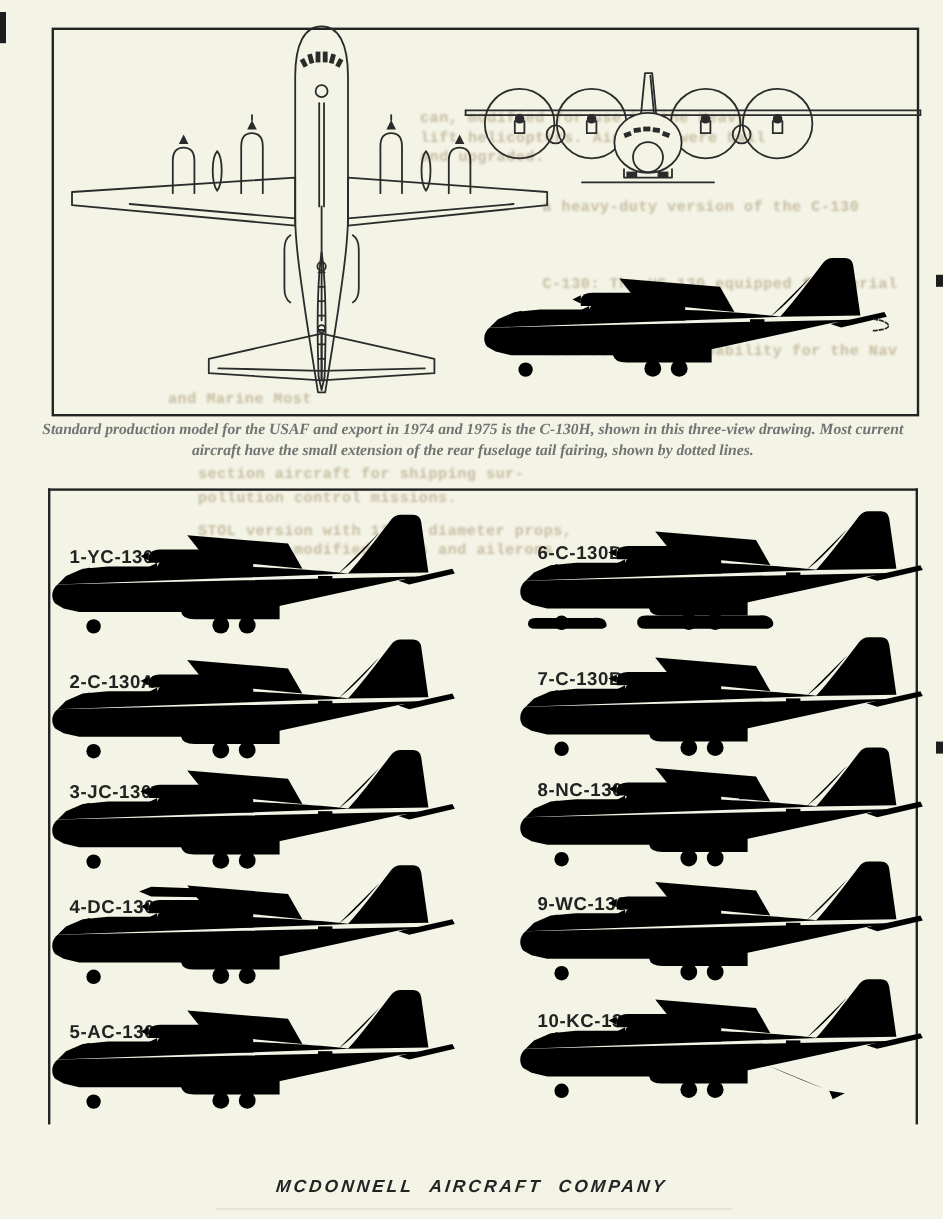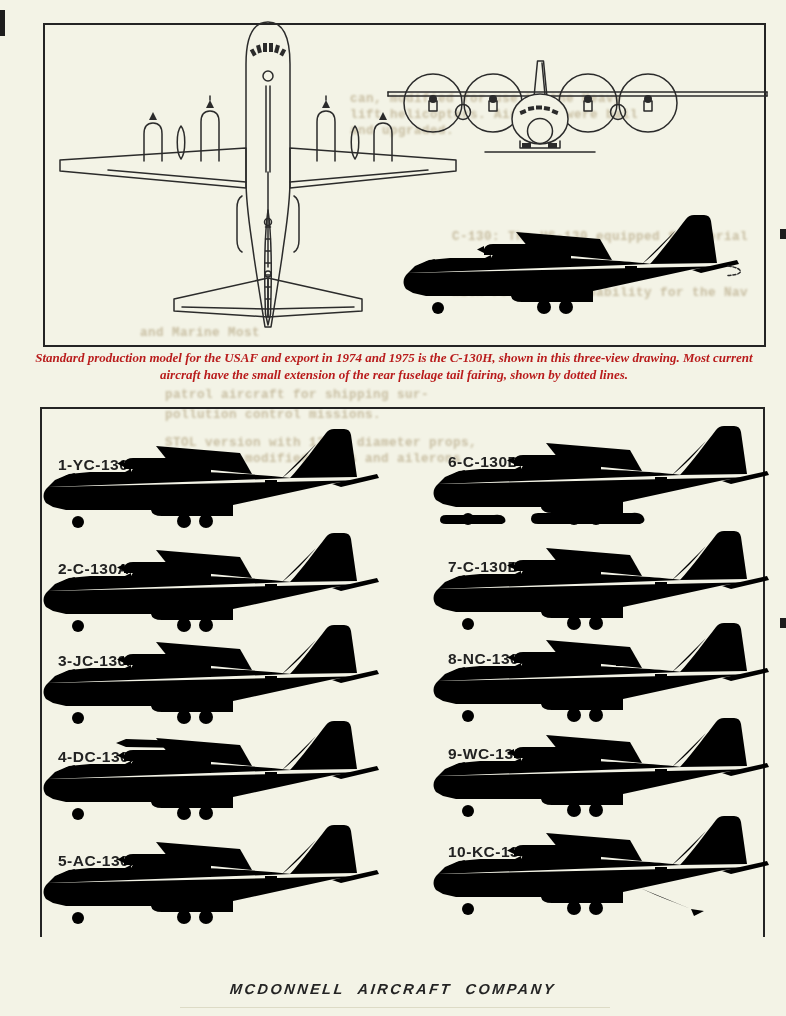--- a/index.html
+++ b/index.html
@@ -14,21 +14,21 @@
   svg.draw path, svg.draw line, svg.draw rect, svg.draw circle, svg.draw ellipse{
     stroke:#2b2b2b;stroke-width:1.5;fill:none;stroke-linejoin:round;stroke-linecap:round;
   }
   svg.draw .f{fill:#2b2b2b;stroke:none;}
   svg.draw .paper{fill:#f3f3e6;}
   .box{position:absolute;border:2px solid #242424;}
   #lower-box{border-bottom:none;}
   .caption{
     position:absolute;left:33px;top:350px;width:722px;text-align:center;
     font-family:"Liberation Serif",serif;font-style:italic;font-weight:700;
-    font-size:13px;line-height:1.28;color:#b91c1c;
+    font-size:13px;line-height:1.28;color:#737373;
   }
   .variant{position:absolute;width:348px;height:134px;}
   .vlabel{
     position:absolute;left:20px;top:50px;
     font-weight:700;font-size:15.5px;letter-spacing:.5px;color:#222;white-space:nowrap;
   }
   .variant svg.draw{left:0;top:18px;width:345px;height:112px;}
   #footer-company{
     position:absolute;left:0;top:981px;width:100%;text-align:center;
     font-weight:700;font-style:italic;font-size:14.5px;letter-spacing:2.5px;
@@ -120,24 +120,25 @@
     <g id="sym-drogue">
       <path d="M212,76 C234,86 248,91 263,97" stroke-dasharray="4 3"></path>
       <path class="f" d="M263,97 L276,99 L266,104 Z"></path>
       <line x1="263" y1="97" x2="270" y2="90"></line>
     </g>
   </svg>
 
   <div class="ghost" style="left:350px;top:92px">can, modified for use by the Heavy</div>
   <div class="ghost" style="left:350px;top:108px">lift helicopters. Aircraft were bail</div>
   <div class="ghost" style="left:350px;top:124px">and upgraded.</div>
+  <div class="ghost" style="left:452px;top:166px">a heavy-duty version of the C-130</div>
   <div class="ghost" style="left:452px;top:230px">C-130: The US-130 equipped for aerial</div>
   <div class="ghost" style="left:452px;top:286px">with refueling capability for the Nav</div>
   <div class="ghost" style="left:140px;top:326px">and Marine Most</div>
-  <div class="ghost" style="left:165px;top:388px">patrol aircraft for shipping sur-</div>
+  <div class="ghost" style="left:165px;top:388px">section aircraft for shipping sur-</div>
   <div class="ghost" style="left:165px;top:408px">pollution control missions.</div>
   <div class="ghost" style="left:165px;top:436px">STOL version with 13-ft diameter props,</div>
   <div class="ghost" style="left:165px;top:452px">and blown modified flaps and ailerons</div>
 
   <div class="box" id="top-box" style="left:43px;top:23px;width:719px;height:320px">
   </div>
 
   <svg class="draw" viewBox="0 0 420 335" style="left:48px;top:12px;width:420px;height:335px">
     <path d="M198,52 C198,24 206,10 220,10 C234,10 242,24 242,52 L242,168 C242,195 238,215 234,245 C230,272 226,296 223,315 L217,315 C214,296 210,272 206,245 C202,215 198,195 198,168 Z"></path>
     <rect class="f" x="203" y="37" width="4" height="7" transform="rotate(-28 205 40)"></rect>

